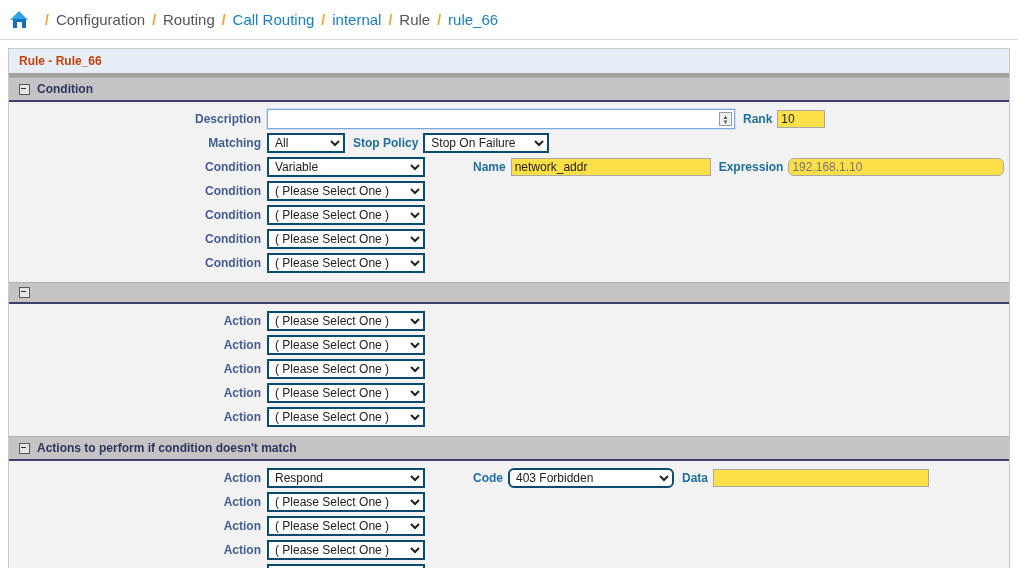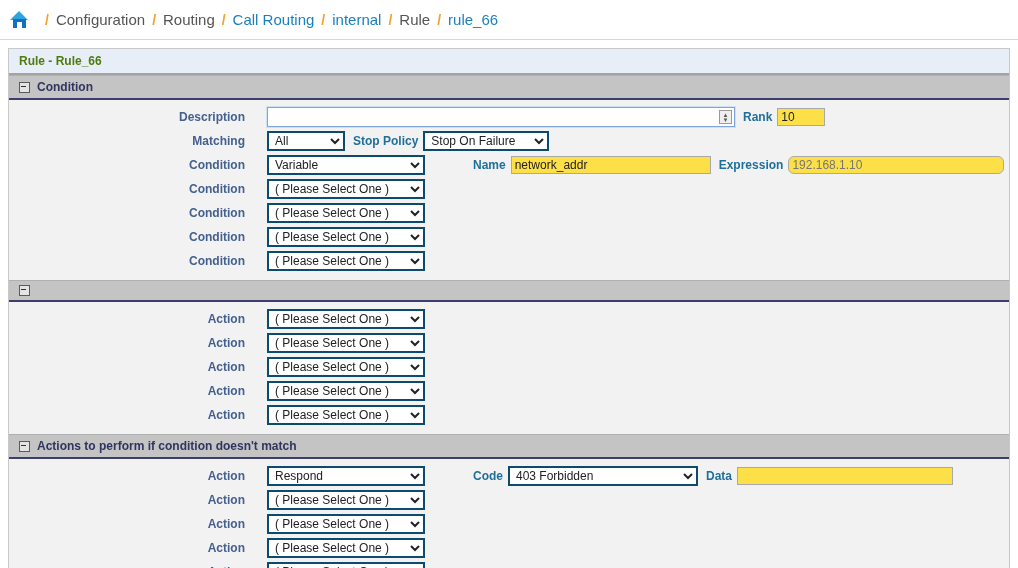--- a/index.html
+++ b/index.html
@@ -73,22 +73,22 @@
   
   .panel {
     margin: 8px 8px 0 8px;
     border: 1px solid #c8c8c8;
     background: #f7f7f7;
     box-sizing: border-box;
     width: 1002px;
   }
   .panel-title {
     background: #e8eef8;
-    border-bottom: 2px solid #a3a3a3;
-    color: #4d7c0f;
+    border-bottom: 4px solid #a3a3a3;
+    color: #c2410c;
     font-weight: bold;
     font-size: 12px;
     padding: 5px 10px;
   }
   .section-head {
     background: #c4c4c4;
     border-top: 1px solid #b0b0b0;
     border-bottom: 2px solid #3b3f6b;
     color: #30355f;
     font-weight: bold;
@@ -126,21 +126,21 @@
     display: flex;
     align-items: center;
     height: 22px;
     margin-bottom: 0px;
     padding-top: 0px;
   }
   .row + .row { margin-top: 2px; }
   .lbl {
     width: 258px;
     text-align: right;
-    padding-right: 22px;
+    padding-right: 6px;
     box-sizing: border-box;
     color: #44608e;
     font-weight: bold;
     font-size: 12px;
     white-space: nowrap;
     flex: none;
   }
 
   input.txt {
     height: 18px;
@@ -206,21 +206,21 @@
     font-weight: bold;
     font-size: 12px;
     padding: 0 5px 0 8px;
     white-space: nowrap;
     flex: none;
   }
 
   .sel-cond { width: 158px; }
   .sel-small { width: 78px; }
   .sel-policy { width: 126px; }
-  .sel-code { width: 190px; }
+  .sel-code { width: 166px; border-radius: 6px; }
   .in-rank { width: 48px; }
   .in-name { width: 200px; }
   .in-expr { width: 216px; border-radius: 6px; }
   .in-data { width: 216px; }
 
   .spacer-name { width: 40px; flex: none; }
 
   
   .footer {
     background: #f2f2f2;

